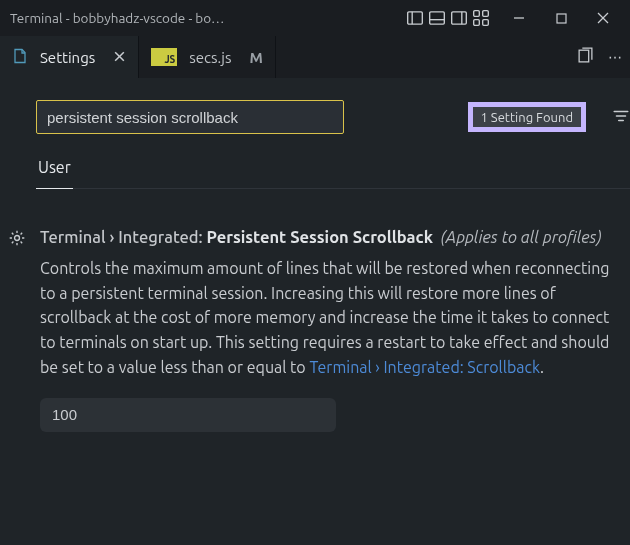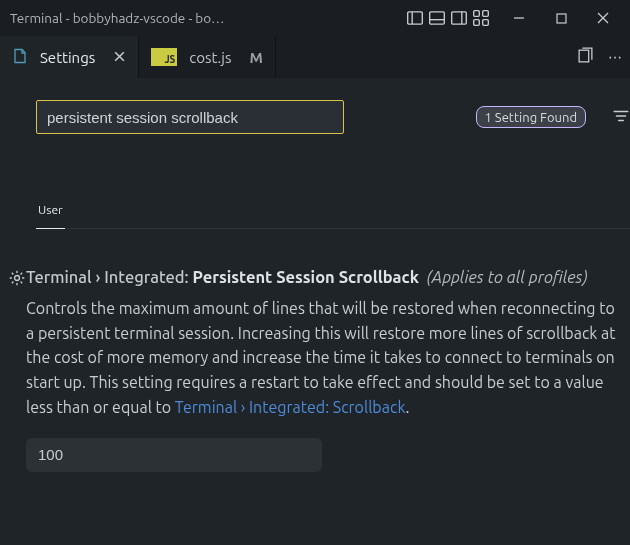--- a/index.html
+++ b/index.html
@@ -59,48 +59,47 @@
     border: 1px solid #d9c24a;
     outline:none;
     color: #d0d3d6;
     font-size: 15px;
     padding: 0 10px;
     border-radius:2px;
   }
   .found-badge {
     background:#3c4147;
     color:#d7dadd;
-    border:1px solid #c4b5fd;
-    border-radius:8px;
+    border:5px solid #c4b5fd;
+    border-radius:0;
     padding:3px 8px;
     font-size:13px;
     margin-left:auto;
     margin-right:0;
   }
   .filter-icn { margin-left:8px; color:#c8ccd0; }
 
   .scope-row {
     display:flex;
     align-items:center;
     margin-top:24px;
     border-bottom:1px solid #2f343a;
     position:relative;
   }
   .scope-tab {
     padding: 0 2px 12px 2px;
     margin-right: 26px;
-    font-size:12px;
+    font-size:16px;
     color:#a7acb2;
     cursor:pointer;
-    margin-top:45px;
   }
   .scope-tab.active { color:#e6e9ec; border-bottom:1.5px solid #e6e9ec; margin-bottom:-1px;}
   .sync { margin-left:auto; font-size:15px; color:#c9ccd0; padding-right:0; padding-bottom:12px; white-space:nowrap;}
 
-  .setting-block { display:flex; margin-top:36px; padding-right:4px;}
+  .setting-block { display:flex; gap:14px; margin-top:36px; padding-right:4px;}
   .gear-col { width:20px; margin-left:-28px; color:#c8ccd0; padding-top:4px;}
   .setting-title { font-size:16.5px; color:#d7dadd; line-height:1.5;}
   .setting-title .crumb { color:#c5c8cc; font-weight:500;}
   .setting-title .name { font-weight:700; color:#e0e3e6;}
   .setting-title .scopehint { font-style:italic; color:#b4b8bd; font-weight:400;}
   .setting-desc { margin-top:6px; font-size:16px; line-height:1.55; color:#c9ccd0;}
   .setting-desc a { color:#4d8bd8; text-decoration:none; }
   .setting-input {
     margin-top:18px;
     width: 296px;
@@ -179,21 +178,21 @@
     <span>Settings</span>
     <span class="close">
       <svg width="13" height="13" viewBox="0 0 12 12">
           <line x1="2" y1="2" x2="10" y2="10" stroke="#c8ccd0" stroke-width="1.4"></line>
           <line x1="10" y1="2" x2="2" y2="10" stroke="#c8ccd0" stroke-width="1.4"></line>
         </svg>
     </span>
   </div>
   <div class="tab">
     <span class="tab-icon-js">JS</span>
-    <span>cost.js</span>
+    <span>secs.js</span>
     <span class="dirty">M</span>
   </div>
   <div class="tabbar-right">
     <span><svg width="17" height="17" viewBox="0 0 16 16" fill="none" stroke="#c8ccd0" stroke-width="1.2">
           <rect x="2" y="3" width="9" height="11"></rect>
           <path d="M5 1h9v11"></path>
         </svg></span>
     <span style="padding-left:4px;">⋯</span>
   </div>
 </div>

